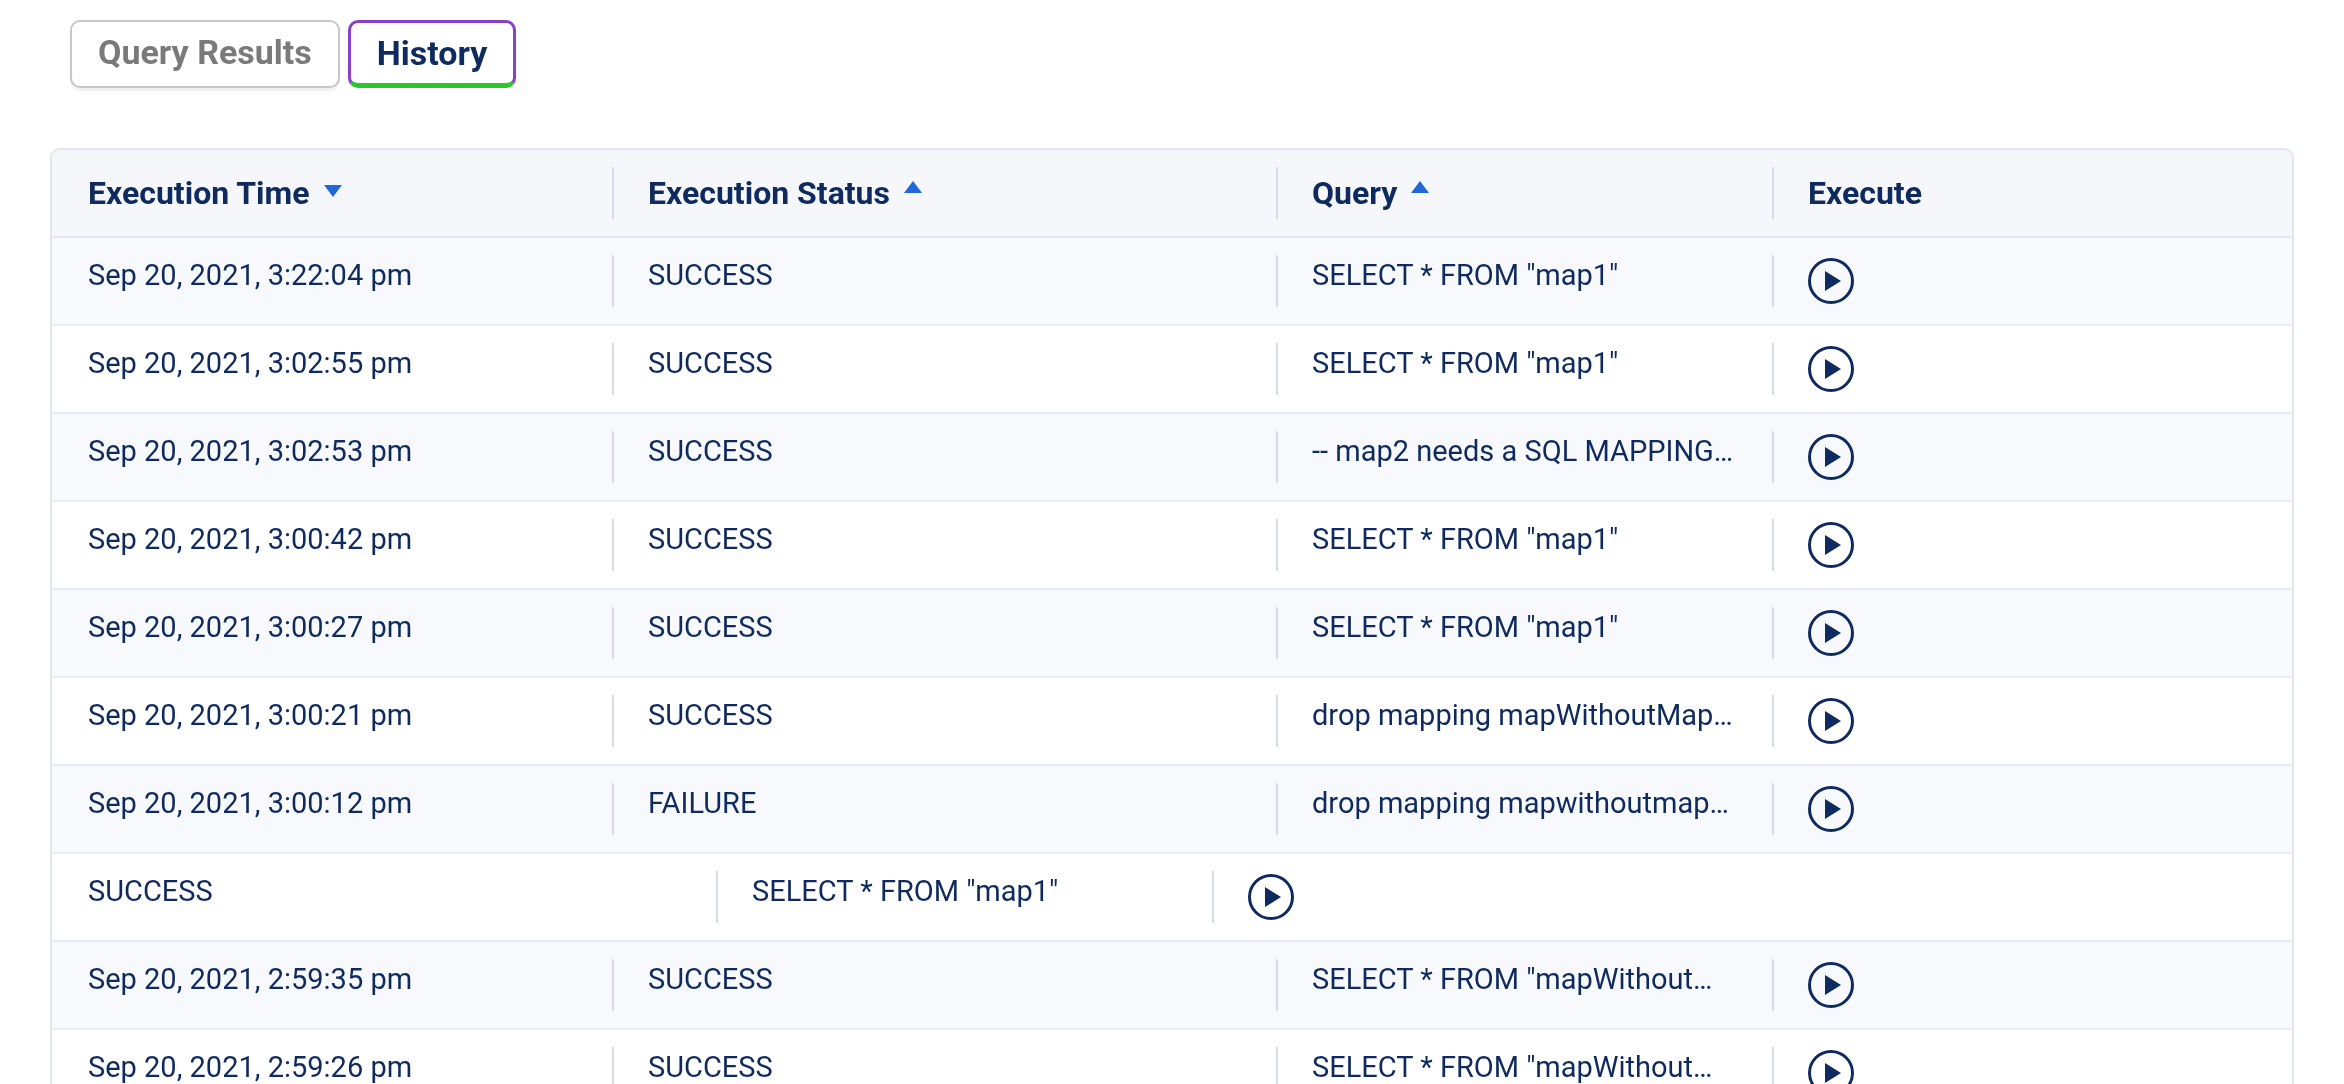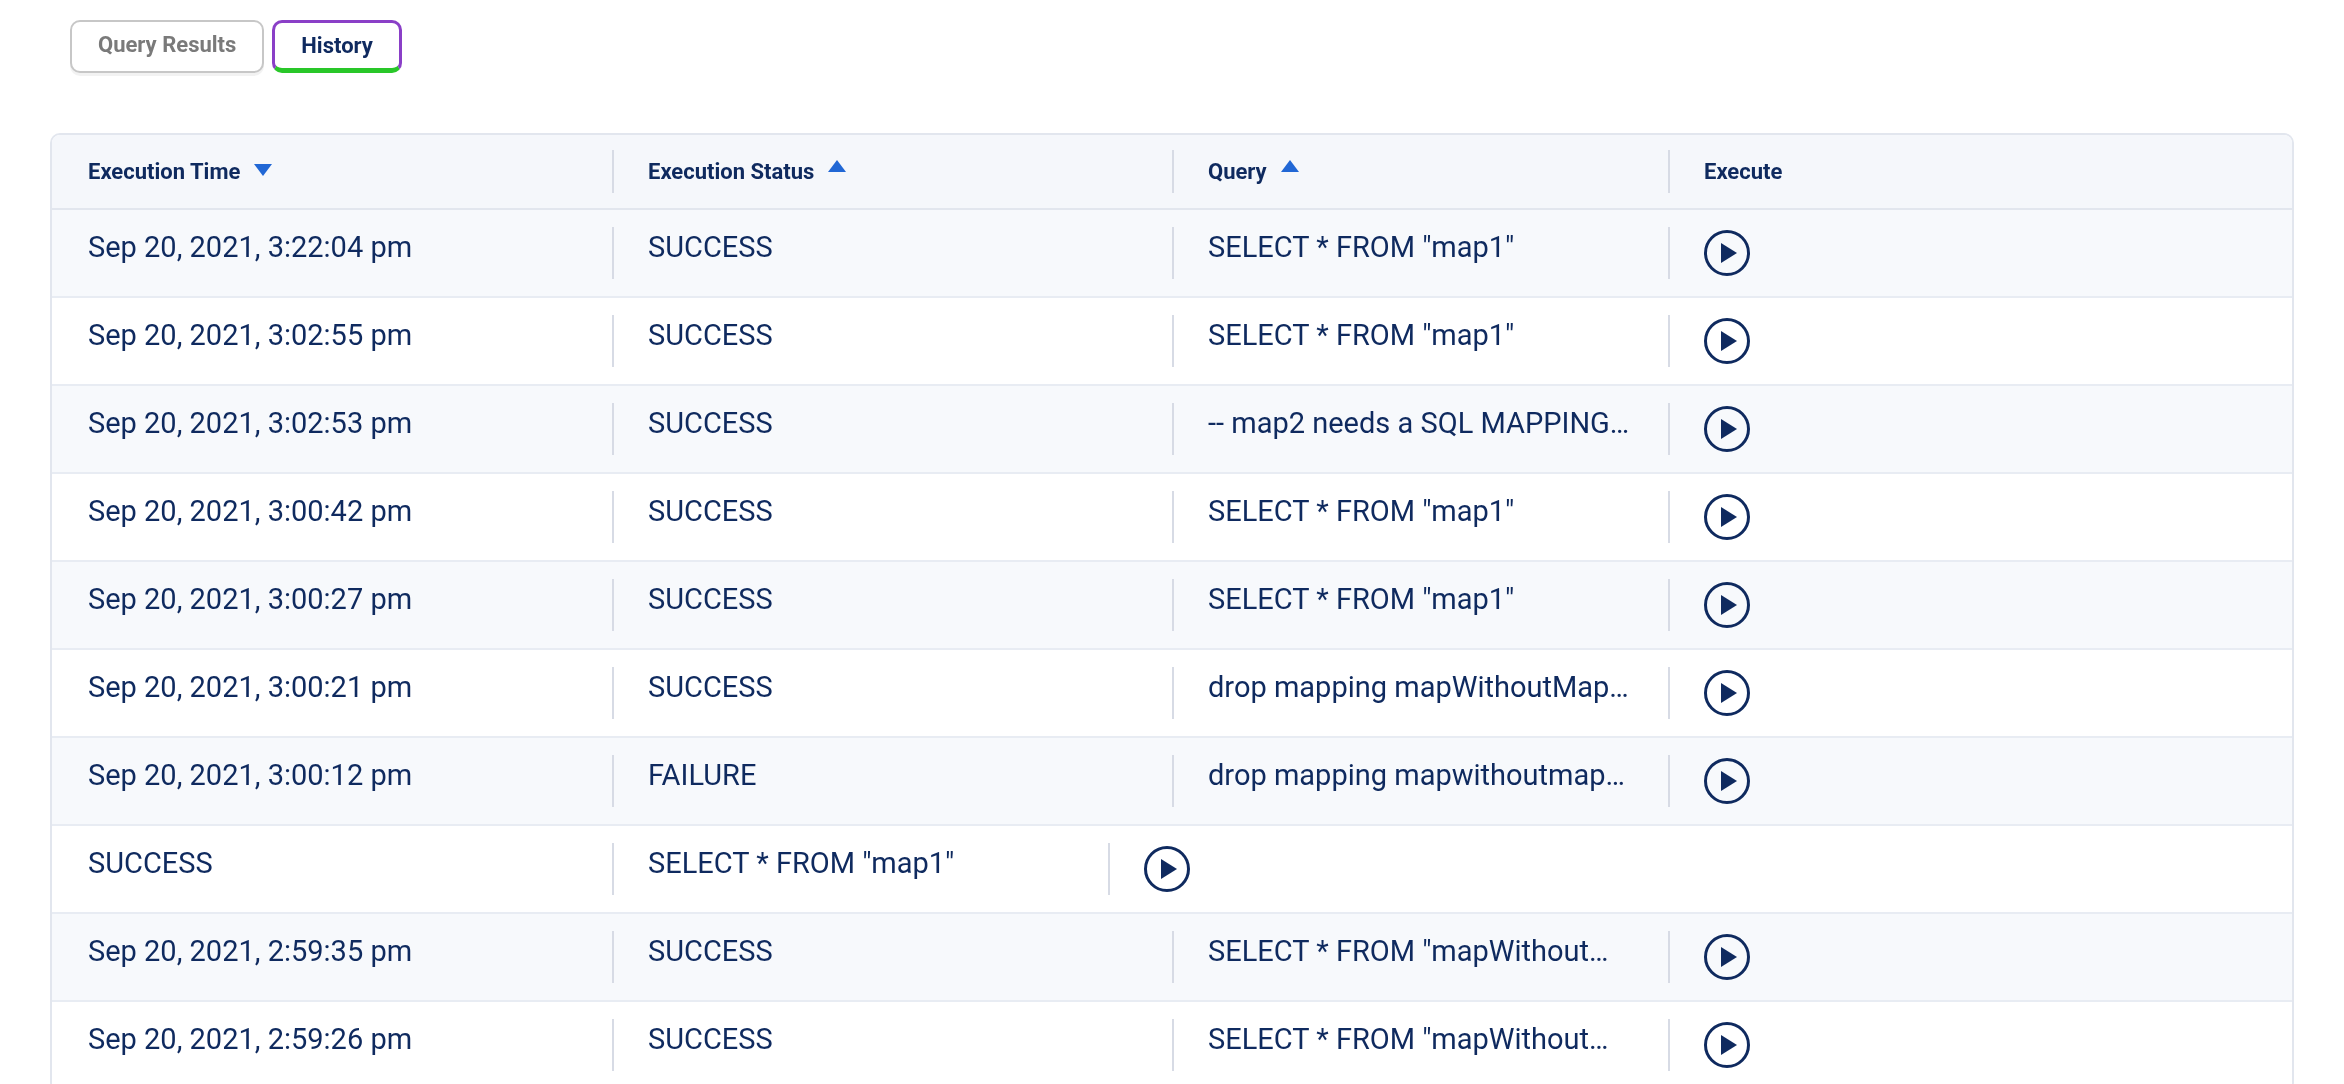--- a/index.html
+++ b/index.html
@@ -16,21 +16,21 @@
     display: flex;
     gap: 0;
     margin-bottom: 60px;
     margin-left: 30px;
   }
   .tab {
     padding: 10px 26px;
     border: 2px solid #c7c7c7;
     border-radius: 10px;
     font-weight: 700;
-    font-size: 22px;
+    font-size: 34px;
     color: #7a7a7a;
     background: #ffffff;
     cursor: pointer;
     box-shadow: 0 3px 0 rgba(0,0,0,0.05);
   }
   .tab.active {
     color: #0f2a5f;
     border: 3px solid #8a3fc7;
     border-bottom: 5px solid #29c729;
     box-shadow: none;
@@ -45,21 +45,21 @@
     border: 2px solid #e2e6ee;
   }
   .thead {
     display: flex;
     background: #f5f7fb;
     border-bottom: 2px solid #e2e6ee;
   }
   .th {
     padding: 24px 36px;
     font-weight: 700;
-    font-size: 22px;
+    font-size: 32px;
     color: #0f2a5f;
     display: flex;
     align-items: center;
     gap: 14px;
     position: relative;
     cursor: pointer;
   }
   .th:not(:first-child)::before,
   .td:not(:first-child)::before {
     content: "";
@@ -79,21 +79,21 @@
   .td {
     padding: 20px 36px;
     font-size: 29px;
     color: #0f2a5f;
     position: relative;
     white-space: nowrap;
     overflow: hidden;
     text-overflow: ellipsis;
   }
   .col-time   { width: 560px; }
-  .col-status { width: 560px; }
+  .col-status { width: 664px; }
   .col-query  { width: 496px; }
   .col-exec   { flex: 1; align-items: flex-end; }
   .chev-down {
     width: 0; height: 0;
     border-left: 9px solid transparent;
     border-right: 9px solid transparent;
     border-top: 12px solid #0a57d0;
     display: inline-block;
     transform: translateY(-2px);
     opacity: 0.9;

